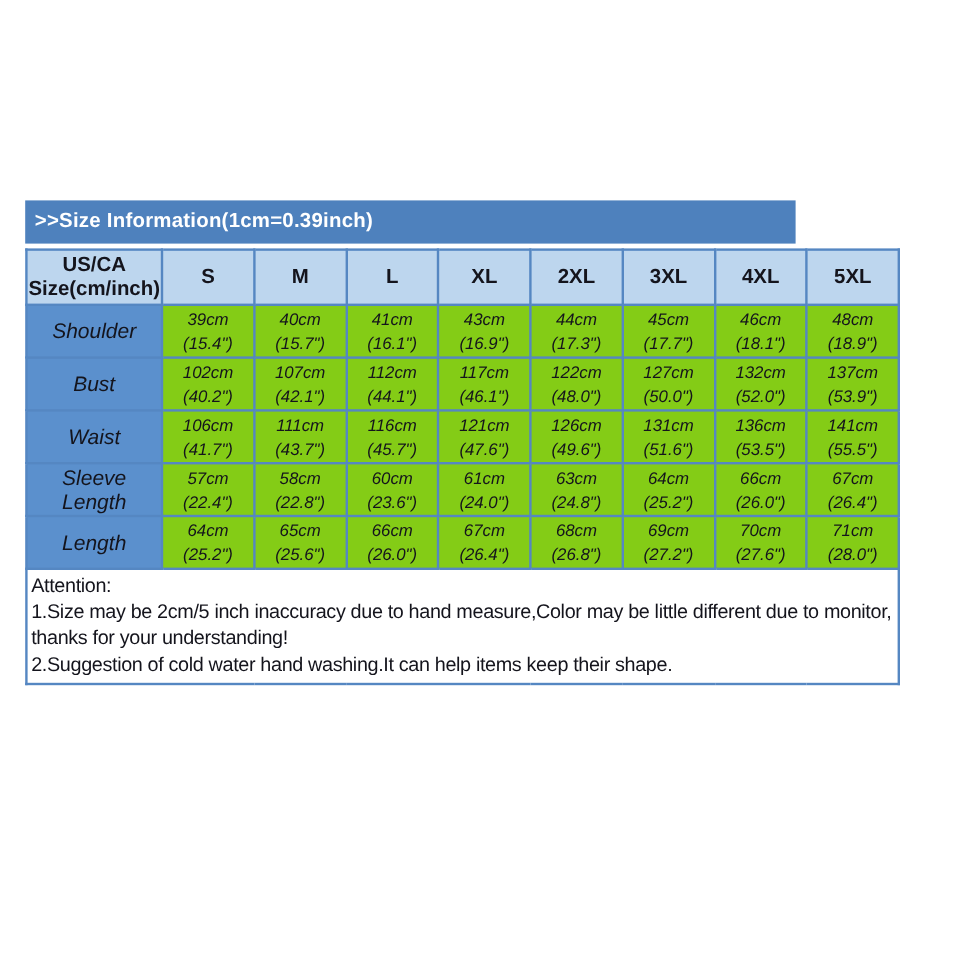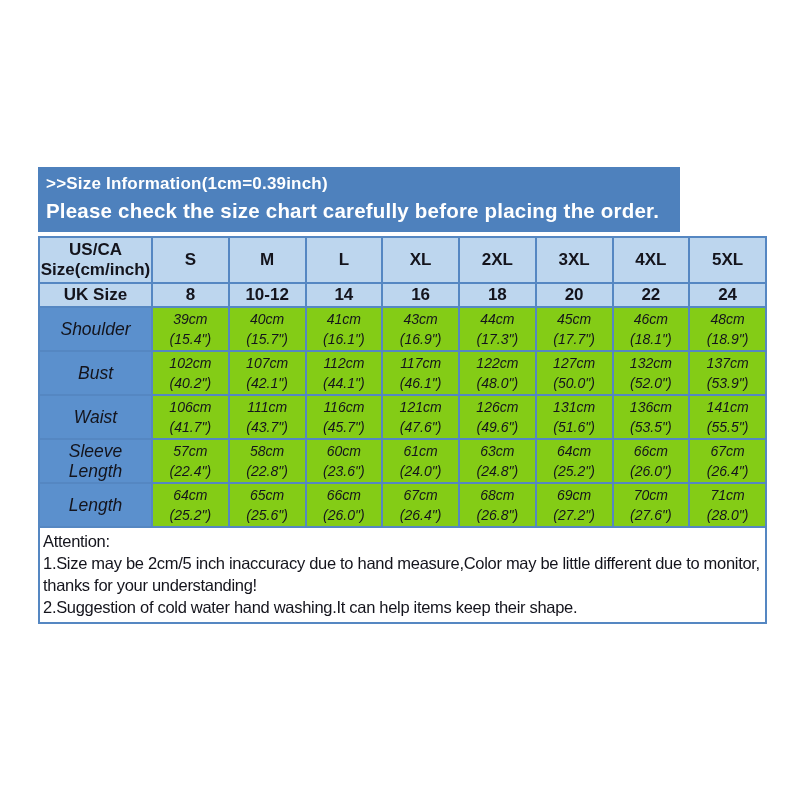--- a/index.html
+++ b/index.html
@@ -3,21 +3,21 @@
 <meta charset="utf-8">
 <style>
   html, body { margin: 0; padding: 0; }
   body {
     width: 800px; height: 800px; background: #ffffff;
     font-family: "Liberation Sans", sans-serif;
     color: var(--text, #14141c);
     position: relative;
     overflow: hidden;
   }
-  .sheet { position: absolute; left: 38px; top: 167px; width: 642px; }
+  .sheet { position: absolute; left: 21px; top: 167px; width: 642px; }
 
   .banner {
     background: var(--banner-bg, #4e81bd);
     color: var(--banner-text, #ffffff);
     font-weight: bold;
     padding: 4px 8px 7px 8px;
     box-sizing: border-box;
   }
   .banner-line1 { font-size: 17px; line-height: 25px; letter-spacing: 0.2px; }
   .banner-line2 { font-size: 20.5px; line-height: 29px; letter-spacing: 0.2px; }
@@ -68,21 +68,20 @@
     border-radius: 30px;
   }
 </style>
 </head>
 <body style="--banner-bg: #4e81bd; --banner-text: #ffffff; --header-bg: #bdd6ee; --label-bg: #5b90cd; --border: #5587c2; --text: #14141c;">
 
 <div class="sheet">
 
   <div class="banner">
     <div class="banner-line1">&gt;&gt;Size Information(1cm=0.39inch)</div>
-    <div class="banner-line2">Please check the size chart carefully before placing the order.</div>
   </div>
 
   <table class="size-table">
     <colgroup>
       <col class="c0">
       <col>
         <col>
         <col>
         <col>
         <col>
@@ -100,31 +99,20 @@
           <th>M</th>
           <th>L</th>
           <th>XL</th>
           <th>2XL</th>
           <th>3XL</th>
           <th>4XL</th>
           <th>5XL</th>
         </tr>
     </thead>
     <tbody id="table-body">
-      <tr class="size-row">
-          <td>UK Size</td>
-          <td>8</td>
-          <td>10-12</td>
-          <td>14</td>
-          <td>16</td>
-          <td>18</td>
-          <td>20</td>
-          <td>22</td>
-          <td>24</td>
-        </tr>
         <tr class="measure-row">
           <td class="mlabel">Shoulder</td>
           <td>
             <div>39cm</div>
             <div>(15.4")</div>
           </td>
           <td>
             <div>40cm</div>
             <div>(15.7")</div>
           </td>

